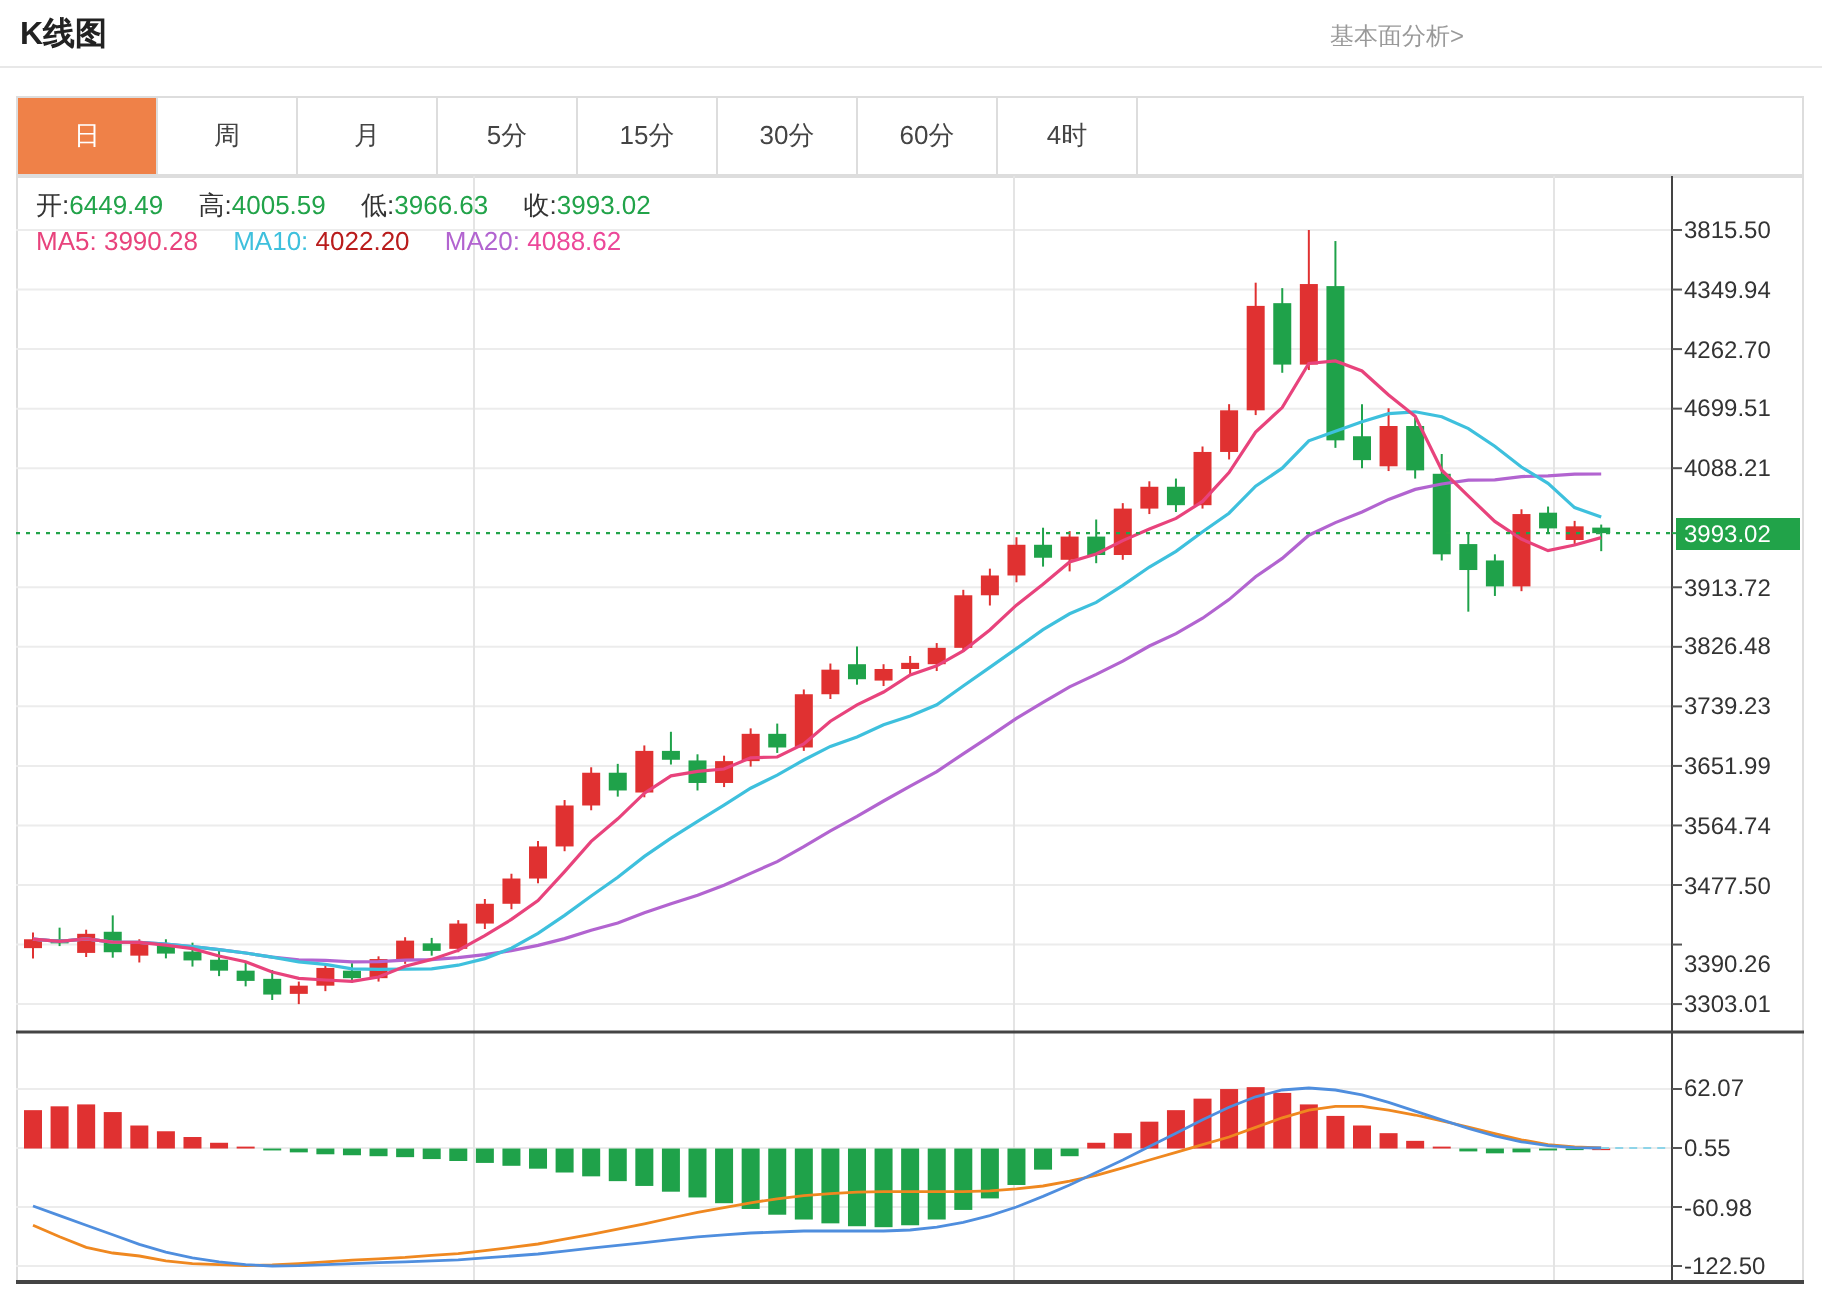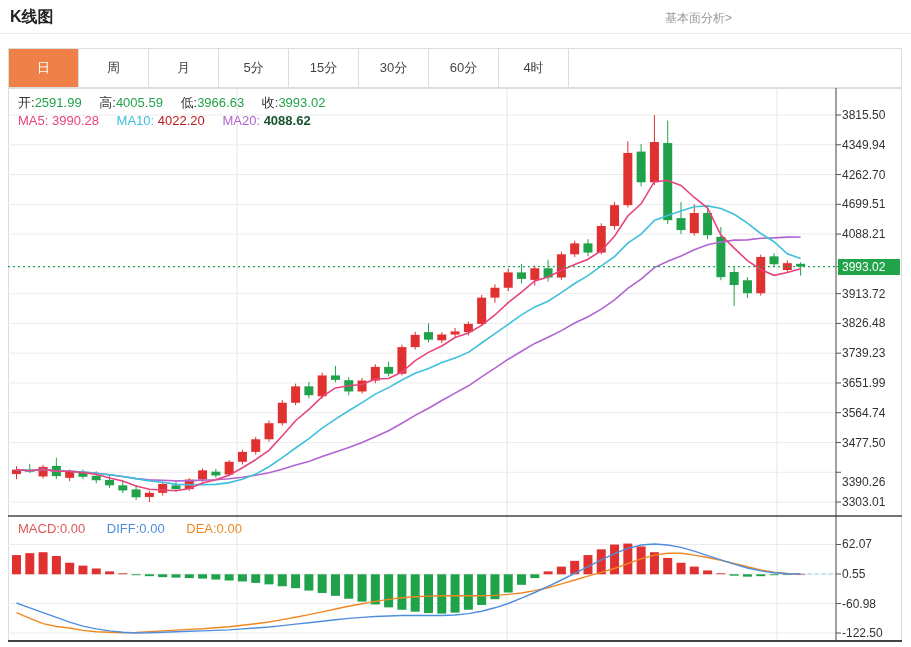--- a/index.html
+++ b/index.html
@@ -285,39 +285,34 @@
         <line x1="836" x2="841" y1="502.05" y2="502.05" stroke="#555" stroke-width="1"></line>
         <line x1="836" x2="841" y1="544.495008" y2="544.495008" stroke="#555" stroke-width="1"></line>
         <line x1="836" x2="841" y1="574" y2="574" stroke="#555" stroke-width="1"></line>
         <line x1="836" x2="841" y1="603.509788" y2="603.509788" stroke="#555" stroke-width="1"></line>
         <line x1="836" x2="841" y1="633.01478" y2="633.01478" stroke="#555" stroke-width="1"></line>
         <line x1="836" x2="841" y1="266.57734971521273" y2="266.57734971521273" stroke="#21a349" stroke-width="1"></line>
       </g>
     </svg>
 
   <div class="info-row" style="top:94px;">
-    <span class="lbl">开:</span><span class="val" style="color:#21a349;">2591.99</span>
+    <span class="lbl">开:</span><span class="val" style="color:#21a349;">6449.49</span>
     <span class="lbl">高:</span><span class="val" style="color:#21a349;">4005.59</span>
     <span class="lbl">低:</span><span class="val" style="color:#21a349;">3966.63</span>
     <span class="lbl">收:</span><span class="val" style="color:#21a349;">3993.02</span>
   </div>
   <div class="info-row" style="top:113px;">
     <span style="color:#e8437c;">MA5:</span>
     <span class="val" style="color:#e8437c;">3990.28</span>
     <span style="color:#3ec0dd;">MA10:</span>
     <span class="val" style="color:#b91c1c;">4022.20</span>
     <span style="color:#b264d0;">MA20:</span>
-    <span class="val" style="color:#14532d;font-weight:bold;">4088.62</span>
+    <span class="val" style="color:#ec4899;">4088.62</span>
   </div>
 
-  <div class="macd-row">
-    <span style="color:#e05555;">MACD:0.00</span>
-    <span style="color:#4f8ede;">DIFF:0.00</span>
-    <span style="color:#ef8820;">DEA:0.00</span>
-  </div>
 
   <div class="price-tag">3993.02</div>
 
   <div id="axis-labels">
       <div class="axis-label" style="left: 842px; top: 108px;">3815.50</div>
       <div class="axis-label" style="left: 842px; top: 137.775px;">4349.94</div>
       <div class="axis-label" style="left: 842px; top: 167.546px;">4262.70</div>
       <div class="axis-label" style="left: 842px; top: 197.321px;">4699.51</div>
       <div class="axis-label" style="left: 842px; top: 227.093px;">4088.21</div>
       <div class="axis-label" style="left: 842px; top: 286.639px;">3913.72</div>

